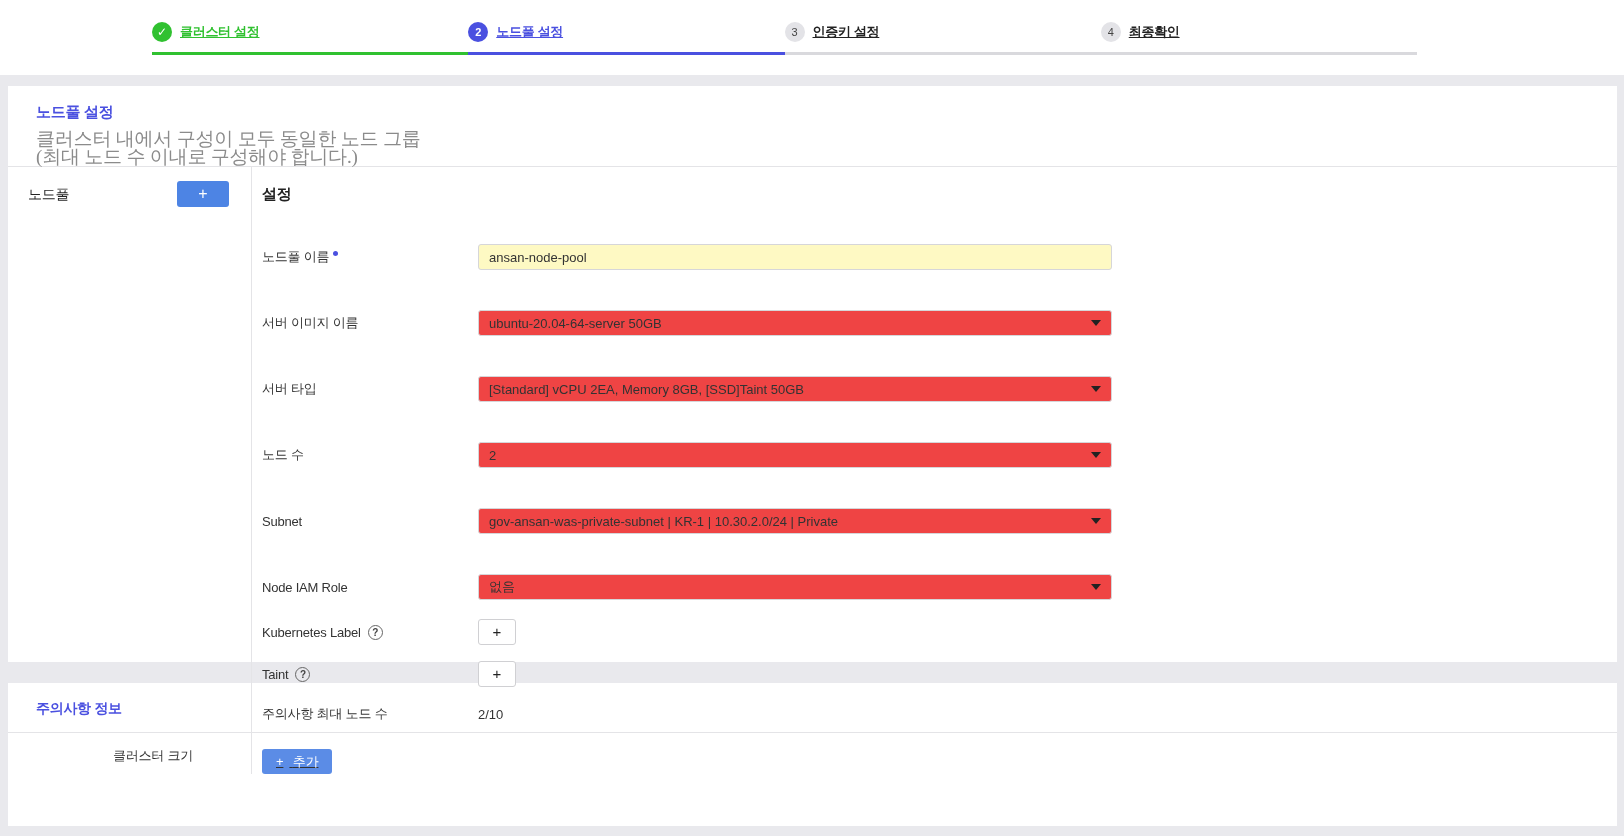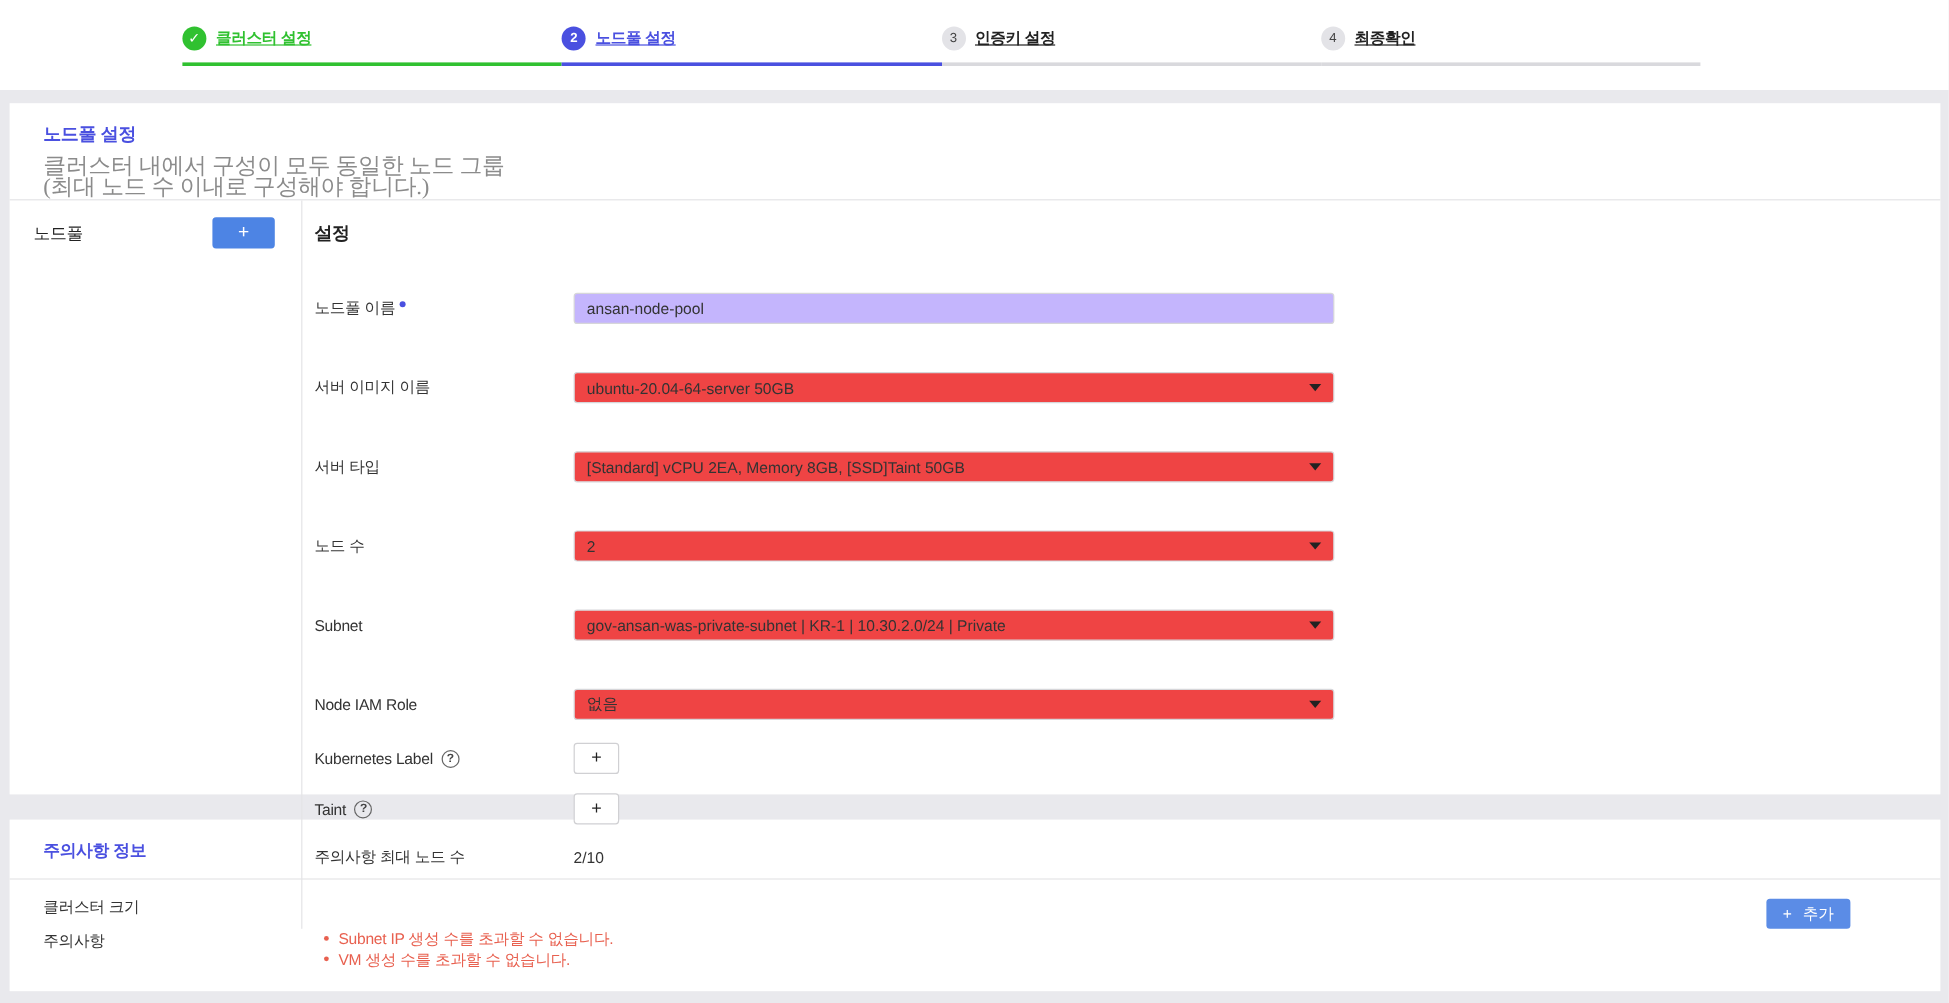--- a/index.html
+++ b/index.html
@@ -56,48 +56,48 @@
   .form-row { display:flex; align-items:center; margin-bottom:14px; min-height:26px;margin-top:40px; }
   .form-label { width:216px; font-size:13px; color:#333; letter-spacing:-0.2px; display:flex; align-items:center; }
   .required-dot { width:5px; height:5px; border-radius:50%; background:#4a50e0; display:inline-block; margin:-8px 0 0 4px; }
   .help-icon {
     width:15px; height:15px; border:1px solid #666; border-radius:50%;
     font-size:10px; color:#444; display:inline-flex; align-items:center; justify-content:center;
     margin-left:7px; font-weight:bold; cursor:pointer;
   }
   .text-input {
     width:634px; height:26px; border:1px solid #d6d6d9; border-radius:3px;
-    padding:0 10px; font-size:13px; color:#333; font-family:inherit; background:#c4b5fd;
+    padding:0 10px; font-size:13px; color:#333; font-family:inherit; background:#fef9c3;
   }
   .select-box {
     width:634px; height:26px; border:1px solid #d6d6d9; border-radius:3px;
     padding:0 10px; display:flex; align-items:center; justify-content:space-between;
     background:#ef4444; cursor:pointer;
   }
   .select-value { font-size:13px; color:#333; white-space:nowrap; }
   .caret { width:0; height:0; border-left:5px solid transparent; border-right:5px solid transparent;
     border-top:6px solid #222; margin-left:8px; }
   .btn-add-small {
     width:38px; height:26px; background:#fff; border:1px solid #d0d0d3; border-radius:3px;
     font-size:15px; color:#222; cursor:pointer; line-height:22px;
   }
   .static-value { font-size:13px; color:#333; }
-  .submit-row { width:1280px; display:flex; justify-content:flex-end; margin-top:22px; }
+  .submit-row { width:1280px; display:flex; justify-content:flex-start; margin-top:22px;text-decoration:underline; }
   .btn-submit {
     min-width:68px; height:25px; background:#5b8ce6; border:none; border-radius:3px;
     color:#fff; font-size:13px; padding:0 14px; cursor:pointer; letter-spacing:-0.2px;
   }
   .btn-submit .plus { margin-right:6px; font-size:13px; }
 
   
   .card-info { margin-top:21px; height:143px; }
   .card-info-header { padding:17px 28px 14px; border-bottom:1px solid #e4e4e7; }
   .card-info-header .section-title { font-size:14px; }
   .card-info-body { padding:13px 28px 0; }
-  .info-row { display:flex; margin-bottom:9px; }
+  .info-row { display:flex; margin-bottom:9px;text-align:center; }
   .info-label { width:234px; font-size:13px; color:#333; letter-spacing:-0.2px; padding-top:1px; }
   .caution-list { list-style:none; }
   .caution-list li { font-size:13px; color:#e8604f; line-height:17px; letter-spacing:-0.2px; display:flex; align-items:flex-start; }
   .caution-list .bullet { display:inline-block; width:4px; height:4px; border-radius:50%;
     background:#e8604f; margin:6px 8px 0 0; flex:0 0 4px; }
 </style>
 </head>
 <body>
 
 <div class="wizard">
@@ -248,28 +248,15 @@
   <div class="card-info-header">
     <div class="section-title">주의사항 정보</div>
   </div>
   <div class="card-info-body">
 
     <div class="info-row">
       <span class="info-label">클러스터 크기</span>
       <span class="static-value"></span>
     </div>
 
-    <div class="info-row">
-      <span class="info-label">주의사항</span>
-      <ul class="caution-list">
-        <li>
-          <span class="bullet"></span>
-          <span>Subnet IP 생성 수를 초과할 수 없습니다.</span>
-        </li>
-        <li>
-          <span class="bullet"></span>
-          <span>VM 생성 수를 초과할 수 없습니다.</span>
-        </li>
-      </ul>
-    </div>
 
   </div>
 </div>
 
 </body></html>

